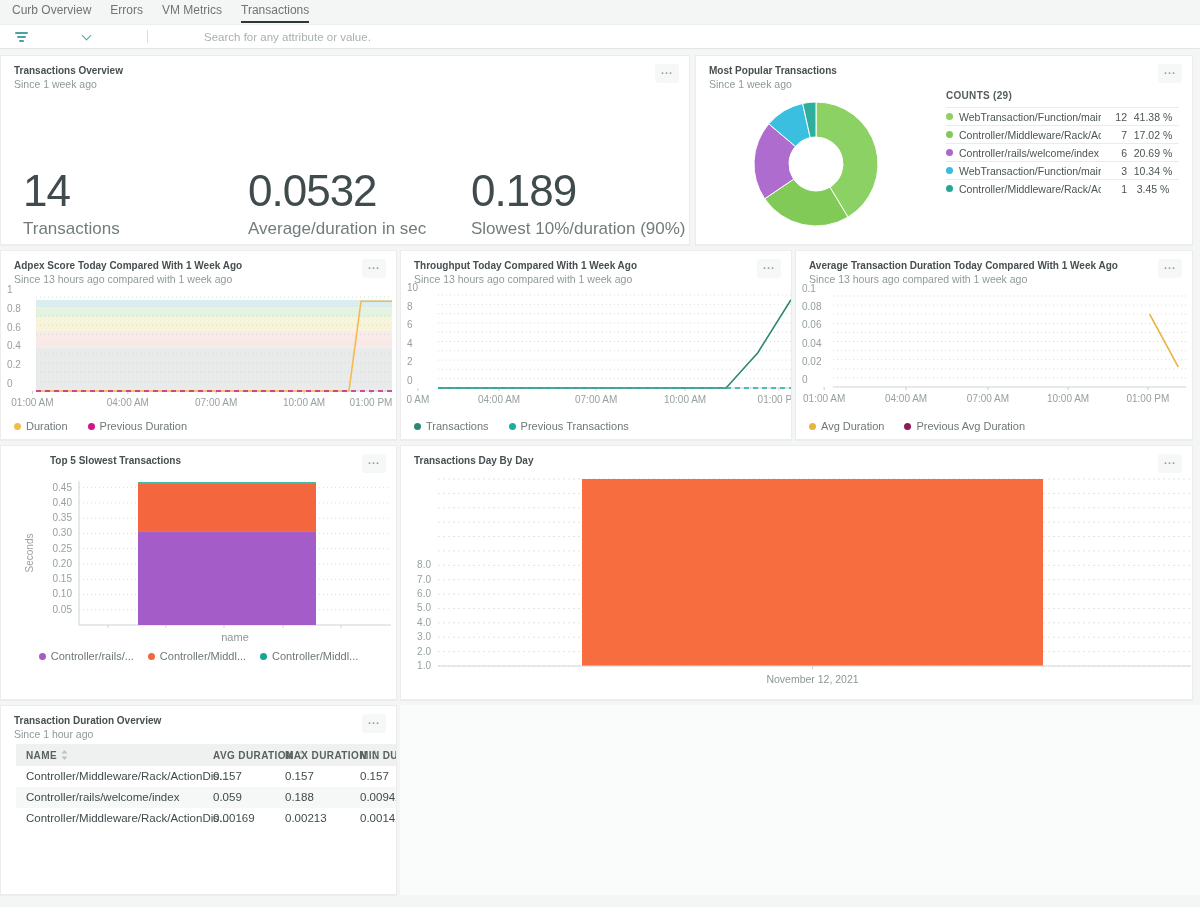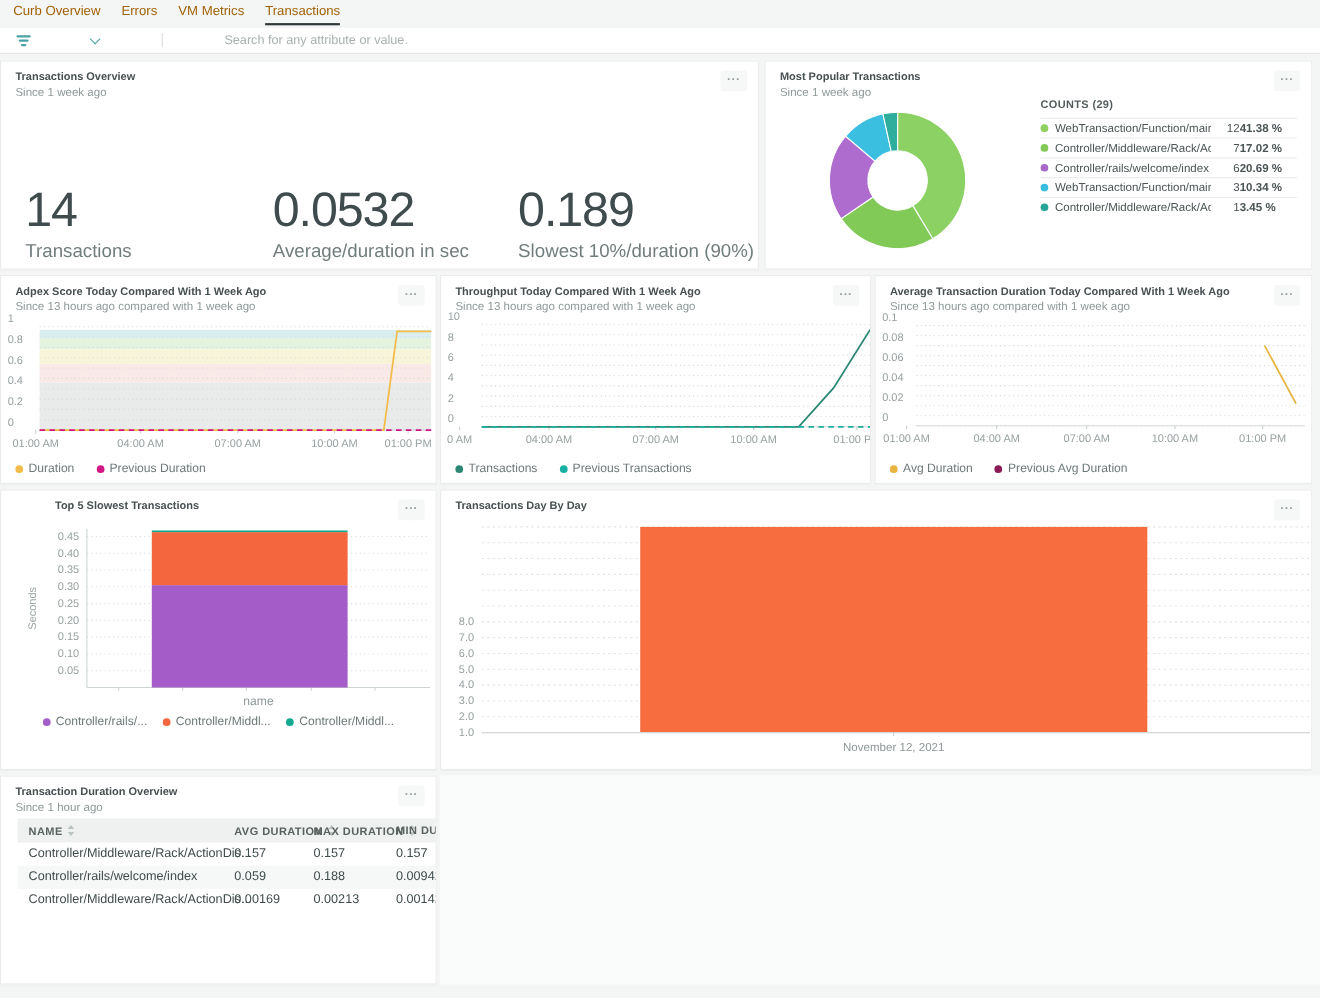--- a/index.html
+++ b/index.html
@@ -1,19 +1,19 @@
 <!DOCTYPE html>
 <html><head>
 <meta charset="utf-8">
 <style>
   html,body{margin:0;padding:0;background:#f4f5f5;font-family:"Liberation Sans",sans-serif;}
   #app{position:relative;width:1200px;height:907px;background:#f4f5f5;overflow:hidden;}
   
   .tabs{position:absolute;top:0;left:0;right:0;height:23px;display:flex;gap:19px;padding-left:12px;align-items:center;}
-  .tab{font-size:12px;color:#a16207;cursor:pointer;height:23px;line-height:21px;border-bottom:2px solid transparent;box-sizing:border-box;white-space:nowrap;}
+  .tab{font-size:12px;color:#737373;cursor:pointer;height:23px;line-height:21px;border-bottom:2px solid transparent;box-sizing:border-box;white-space:nowrap;}
   .tab.active{border-bottom:2px solid #2f3839;}
   
   .searchbar{position:absolute;top:24px;left:0;right:0;height:23px;background:#fff;border-top:1px solid #eceeee;border-bottom:1px solid #e4e6e6;display:flex;align-items:center;gap:45px;}
   .funnel{margin-left:14px;width:14px;cursor:pointer;}
   .funnel div{height:2px;background:#4aa3a3;margin:2px auto;border-radius:1px;}
   .f1{width:13px}.f2{width:9px}.f3{width:5px}
   .chev{width:6px;height:6px;border-right:1.5px solid #4aa3a3;border-bottom:1.5px solid #4aa3a3;transform:rotate(45deg);margin:-2px 0 0 10px;cursor:pointer;}
   .sep{width:1px;height:13px;background:#d9dddd;margin:0 9px 0 12px;}
   .search-input{border:none;outline:none;flex:1;font-size:11.5px;color:#454f50;background:transparent;}
   .search-input::placeholder{color:#a8b0b0;}
@@ -26,21 +26,21 @@
   .stat{position:absolute;top:112px;}
   .stat .v{font-size:44px;font-weight:300;color:#404b4d;letter-spacing:-1px;line-height:46px;}
   .stat .l{font-size:17px;color:#717c7c;margin-top:5px;font-weight:400;}
   
   .plegend{position:absolute;left:250px;top:34px;width:233px;}
   .plhead{font-size:10px;font-weight:700;color:#545d5e;letter-spacing:.3px;margin-bottom:6px;}
   .plrow{display:flex;align-items:center;height:17px;border-top:1px solid #eaebeb;font-size:10.5px;color:#4b5455;}
   .dot{width:7px;height:7px;border-radius:50%;flex:none;}
   .plname{flex:1;white-space:nowrap;overflow:hidden;margin-left:6px;}
   .plcount{width:26px;text-align:right;}
-  .plpct{width:52px;text-align:left;font-weight:bold;}
+  .plpct{width:52px;text-align:center;}
   
   .chart{position:absolute;left:0;top:0;}
   .legend{position:absolute;left:13px;top:169px;display:flex;gap:20px;font-size:11px;color:#6e7879;align-items:center;}
   .legend .it{display:flex;align-items:center;gap:5px;cursor:pointer;}
   .legend-center{left:0;right:0;justify-content:center;}
   
   .thbg{position:absolute;left:15px;top:38px;width:420px;height:22px;background:#eff1f1;}
   .th{position:absolute;top:44px;font-size:10px;font-weight:700;color:#59625f;letter-spacing:.4px;white-space:nowrap;cursor:pointer;}
   .sorticon{display:inline-block;margin-left:4px;vertical-align:-1px;}
   .tr{position:absolute;left:15px;width:420px;height:21px;cursor:pointer;}

